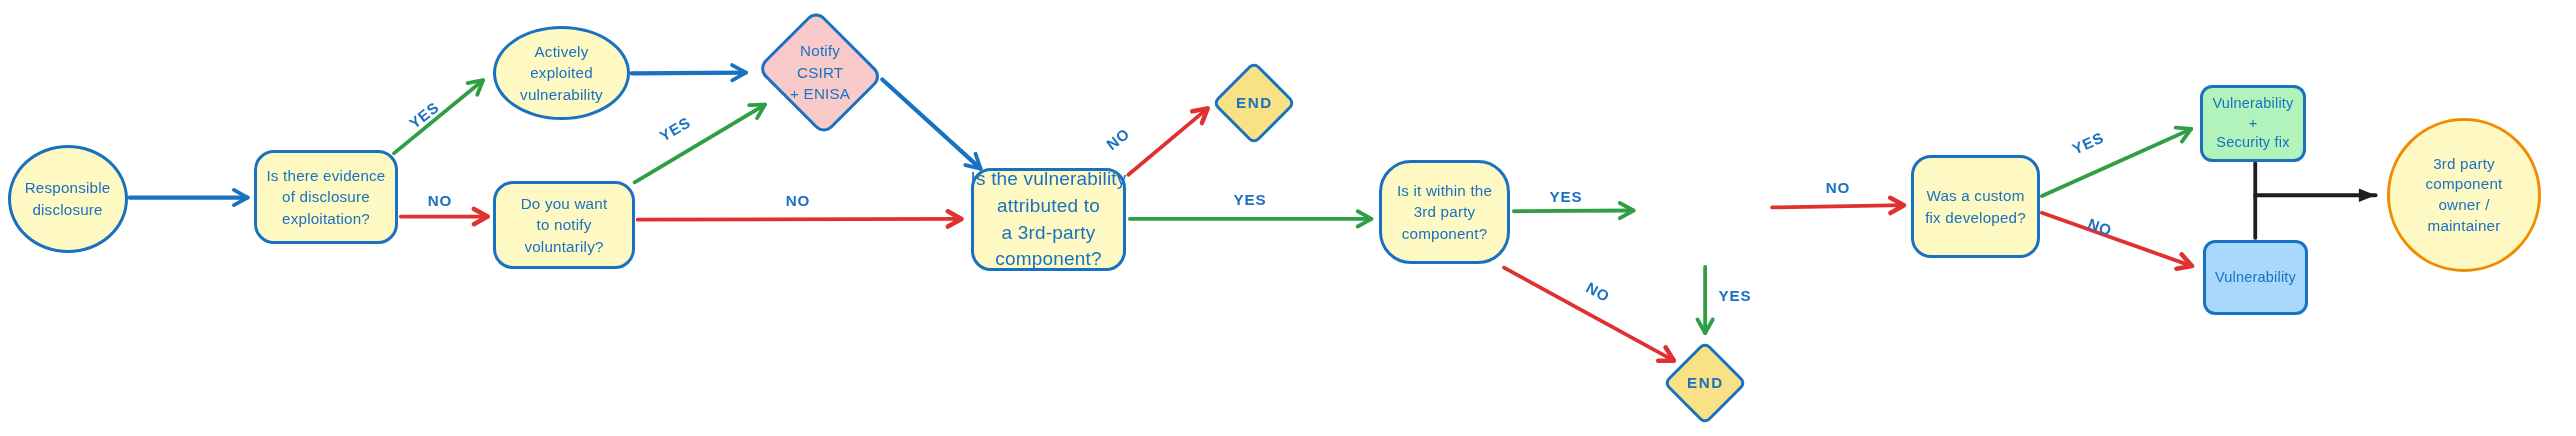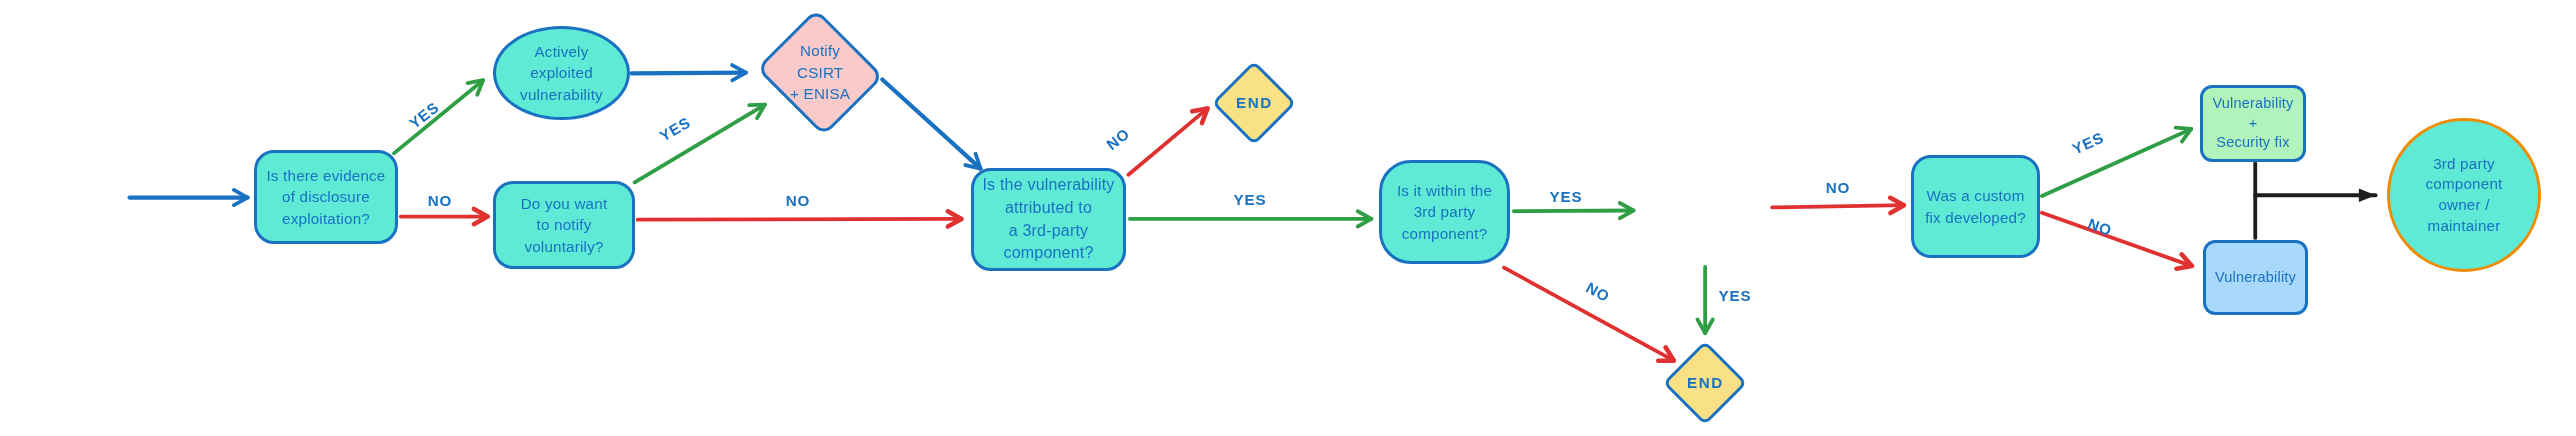--- a/index.html
+++ b/index.html
@@ -11,21 +11,21 @@
     overflow:hidden;
   }
   #edges{position:absolute;left:0;top:0;width:2576px;height:437px;}
   .e{fill:none;stroke-width:5;stroke-linecap:round;stroke-linejoin:round;}
   .e-blue{stroke:#1971c2;stroke-width:5.5;}
   .e-green{stroke:#2f9e44;}
   .e-red{stroke:#e03131;}
   .e-black{stroke:#1e1e1e;stroke-width:5;}
   .node{
     position:absolute;display:flex;align-items:center;justify-content:center;
-    text-align:center;color:#1971c2;background:#5eead4;
+    text-align:center;color:#1971c2;background:#fef9c3;
     border:3px solid #1971c2;box-sizing:border-box;
     font-size:15.2px;line-height:1.42;letter-spacing:0.2px;font-weight:400;
   }
   .node .lbl{white-space:pre;}
   .rect{border-radius:20px;}
   .ellipse{border-radius:50%;}
   .diamond{transform:rotate(45deg);border-radius:12.2px;}
   .diamond .lbl{transform:rotate(-45deg);}
   .end-diamond{background:#f9e286;border-radius:7.6px;}
   .end-diamond .lbl{font-weight:700;letter-spacing:1.5px;font-size:15.2px;}
@@ -71,20 +71,24 @@
     <path class="e e-green" d="M1987 277 L2144 276" marker-end="url(#m-green)"></path>
     <path class="e e-red" d="M1974 351 L2197 473" marker-end="url(#m-red)"></path>
     <path class="e e-green" d="M2238 350 L2238 437" marker-end="url(#m-green)"></path>
     <path class="e e-red" d="M2326 272 L2499 269" marker-end="url(#m-red)"></path>
     <path class="e e-green" d="M2680 257 L2876 169" marker-end="url(#m-green)"></path>
     <path class="e e-red" d="M2680 279 L2877 349" marker-end="url(#m-red)"></path>
     <path class="e e-black" d="M2960 214 L2960 312"></path>
     <path class="e e-black" d="M2960 256 L3118 256" marker-end="url(#m-black)"></path>
   </svg>
 
+  <div class="node ellipse" style="left:7.6px;top:145px;width:120px;height:108px;">
+    <span class="lbl">Responsible
+disclosure</span>
+  </div>
 
   <div class="node rect" style="left:254px;top:150px;width:144px;height:94px;">
     <span class="lbl">Is there evidence
 of disclosure
 exploitation?</span>
   </div>
 
   <div class="node ellipse" style="left:493px;top:26px;width:137px;height:94px;">
     <span class="lbl">Actively
 exploited
@@ -96,21 +100,21 @@
 CSIRT
 + ENISA</span>
   </div>
 
   <div class="node rect" style="left:493px;top:181px;width:142px;height:88px;">
     <span class="lbl">Do you want
 to notify
 voluntarily?</span>
   </div>
 
-  <div class="node rect" style="left:971px;top:168px;width:155px;height:103px;font-size:16px;">
+  <div class="node rect" style="left:971px;top:168px;width:155px;height:103px;font-size:19px;">
     <span class="lbl">Is the vulnerability
 attributed to
 a 3rd-party
 component?</span>
   </div>
 
   <div class="node diamond end-diamond" style="left:1224px;top:73px;width:60px;height:60px;">
     <span class="lbl">END</span>
   </div>
 

